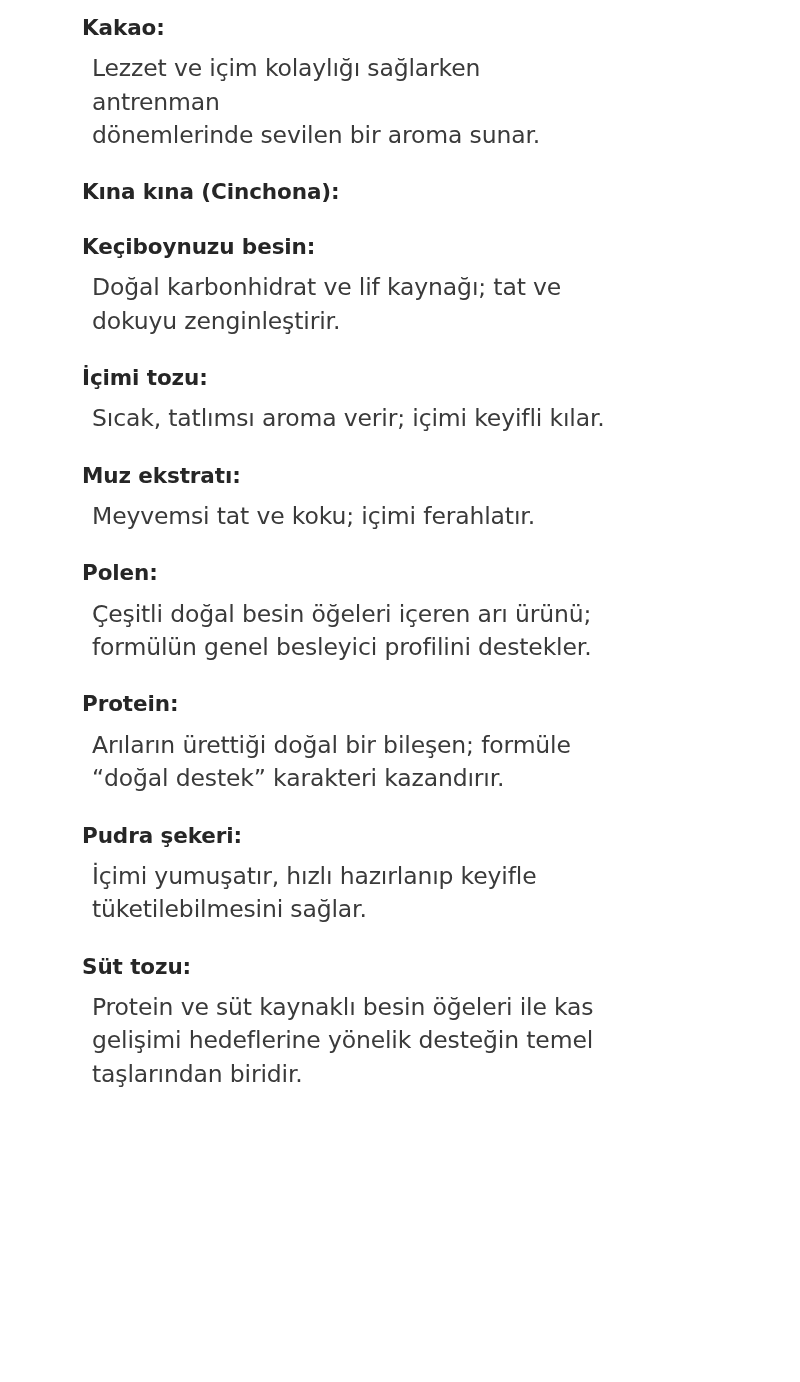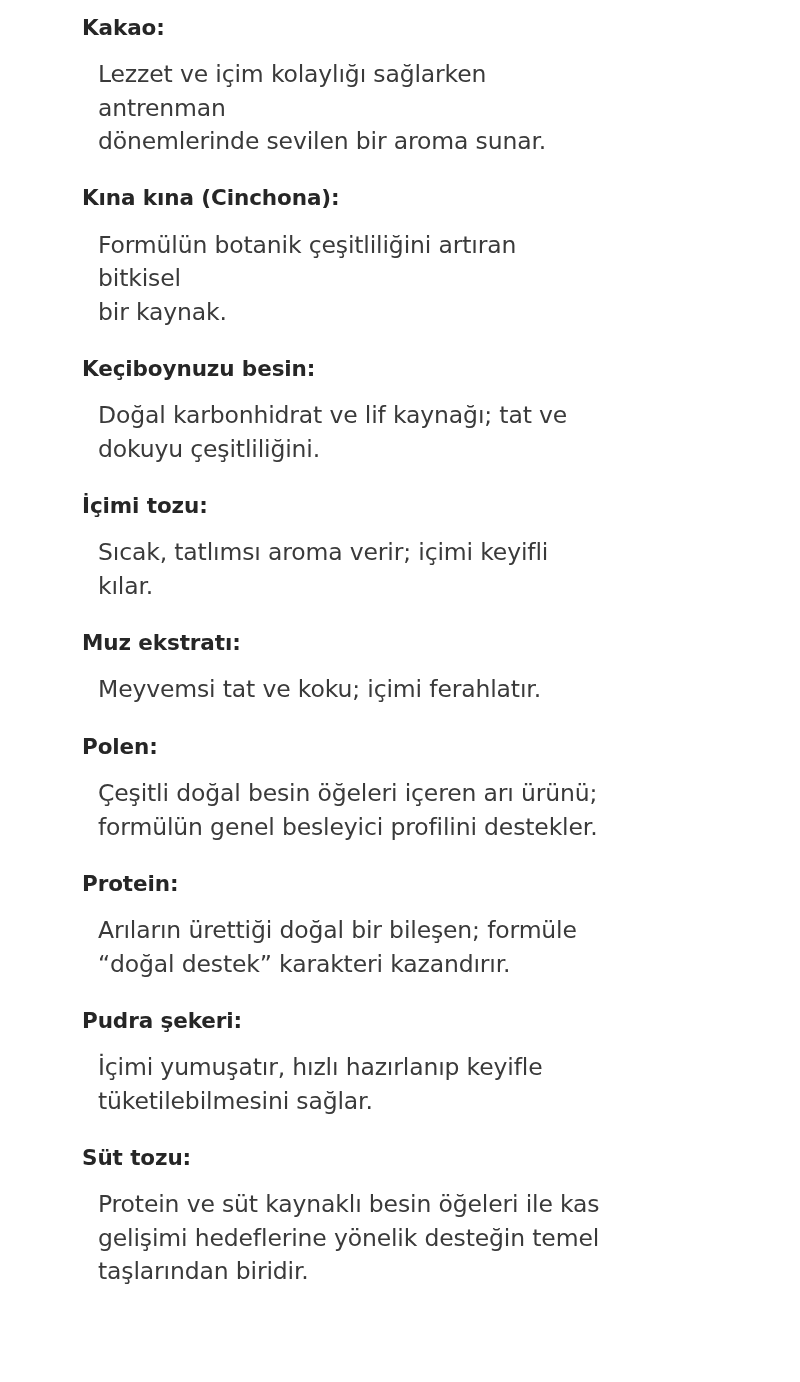--- a/index.html
+++ b/index.html
@@ -32,45 +32,43 @@
     letter-spacing: -0.1px;
     color: #262626;
     margin: 0 0 2px 0;
   }
   .entry-body {
     font-size: 23.5px;
     font-weight: normal;
     line-height: 1.42;
     letter-spacing: -0.15px;
     color: #3a3a3a;
-    margin: 16px;
+    margin: 10px;
     white-space: pre-line;
   }
 </style>
 </head>
 <body>
 
 <main id="ingredient-list">
 
   <section class="entry">
     <h3 class="entry-title">Kakao:</h3>
     <p class="entry-body">Lezzet ve içim kolaylığı sağlarken antrenman
 dönemlerinde sevilen bir aroma sunar.</p>
   </section>
 
   <section class="entry">
     <h3 class="entry-title">Kına kına (Cinchona):</h3>
-    <p class="entry-body">Formülün botanik çeşitliliğini artıran bitkisel
-bir kaynak.</p>
   </section>
 
   <section class="entry">
     <h3 class="entry-title">Keçiboynuzu besin:</h3>
     <p class="entry-body">Doğal karbonhidrat ve lif kaynağı; tat ve
-dokuyu çeşitliliğini.</p>
+dokuyu zenginleştirir.</p>
   </section>
 
   <section class="entry">
     <h3 class="entry-title">İçimi tozu:</h3>
     <p class="entry-body">Sıcak, tatlımsı aroma verir; içimi keyifli kılar.</p>
   </section>
 
   <section class="entry">
   </section>
 

